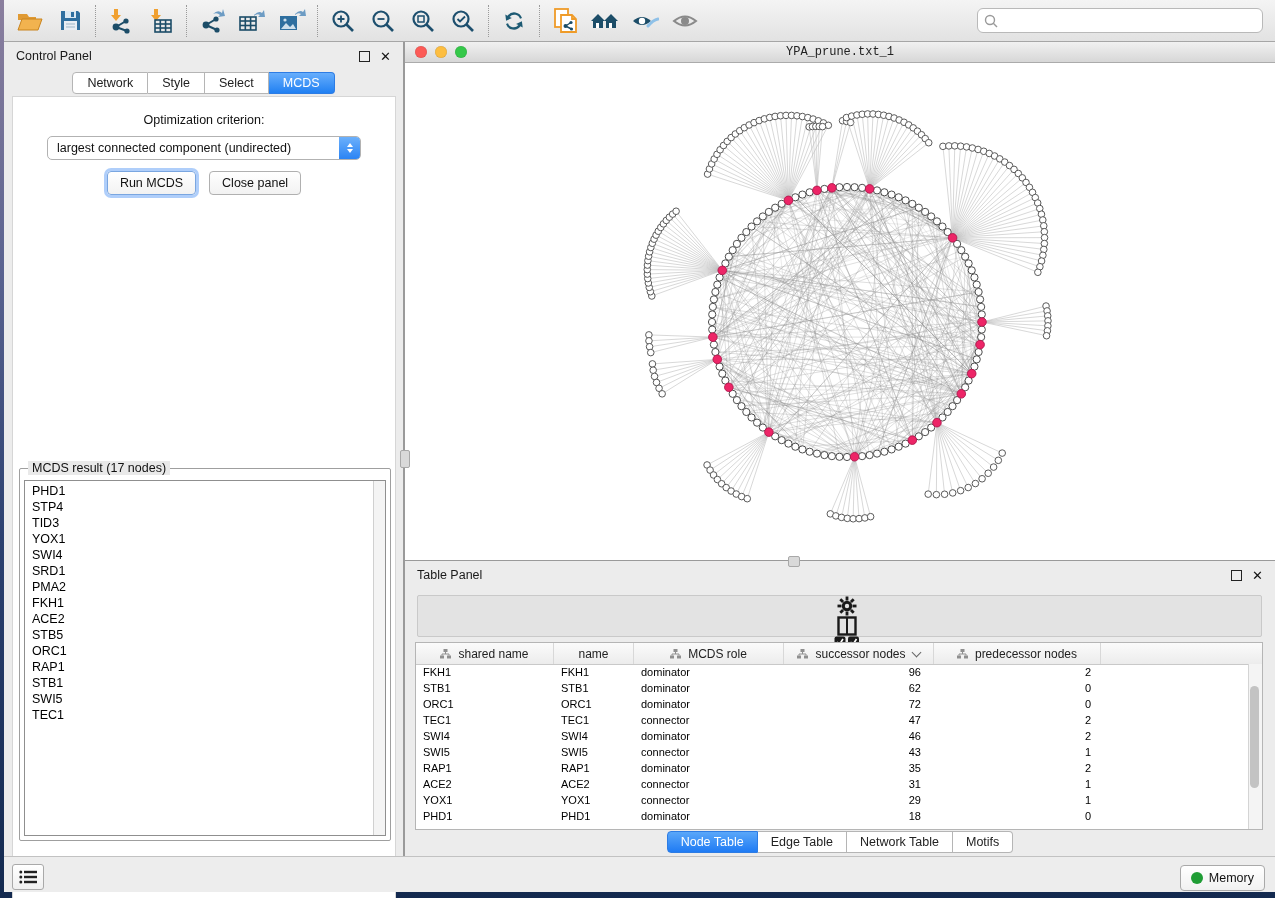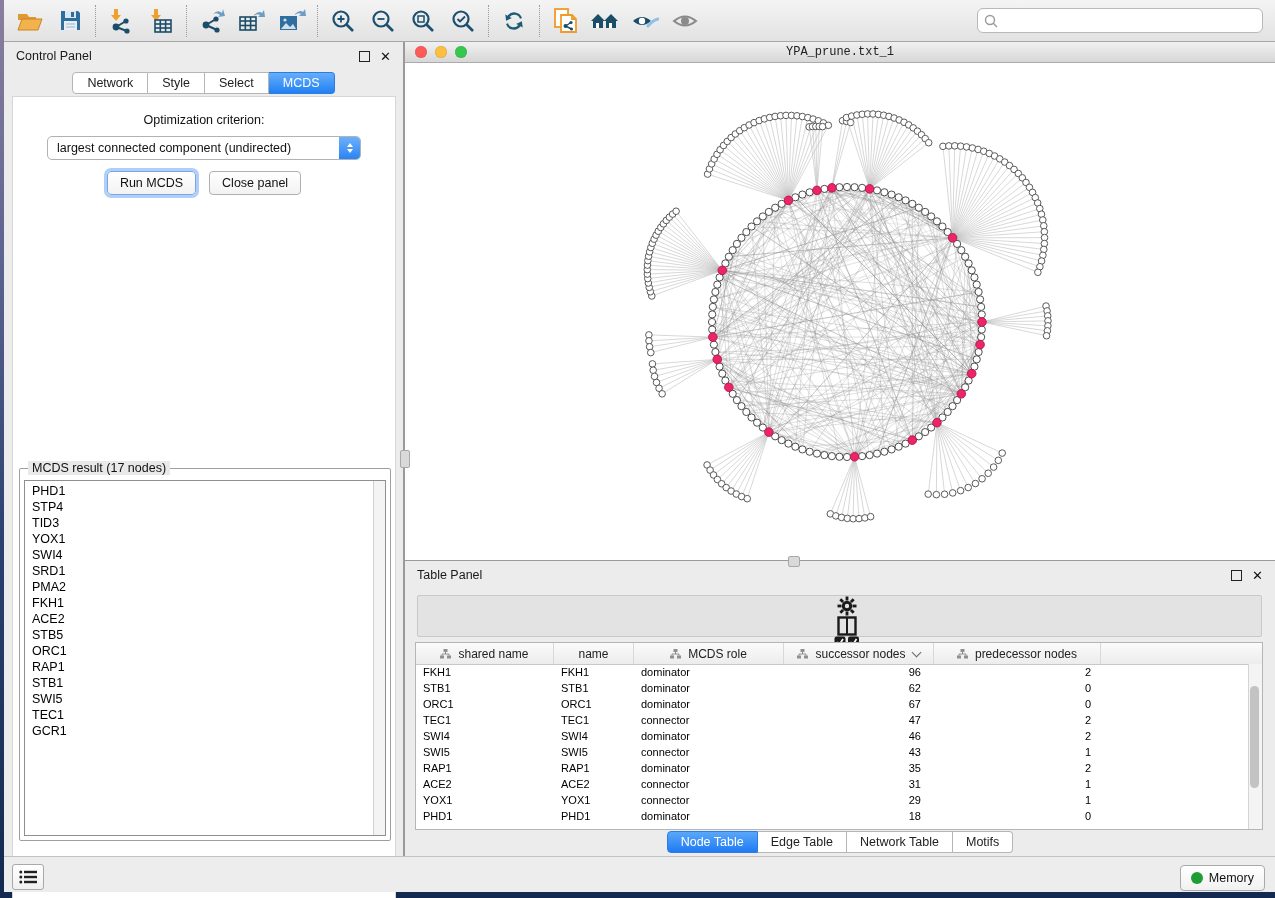--- a/index.html
+++ b/index.html
@@ -285,21 +285,20 @@
               <div class="mcds-item">SRD1</div>
               <div class="mcds-item">PMA2</div>
               <div class="mcds-item">FKH1</div>
               <div class="mcds-item">ACE2</div>
               <div class="mcds-item">STB5</div>
               <div class="mcds-item">ORC1</div>
               <div class="mcds-item">RAP1</div>
               <div class="mcds-item">STB1</div>
               <div class="mcds-item">SWI5</div>
               <div class="mcds-item">TEC1</div>
-              <div class="mcds-item">GCR1</div>
             </div>
           <div class="mcds-scroll"></div>
         </div>
       </div>
     </div>
   </div>
 
   <div class="netwin">
     <div class="net-titlebar">
       <span class="lights">
@@ -1265,21 +1264,21 @@
             <div class="td l">STB1</div>
             <div class="td l">dominator</div>
             <div class="td r1">62</div>
             <div class="td r2">0</div>
             <div class="td"></div>
           </div>
           <div class="tr">
             <div class="td l">ORC1</div>
             <div class="td l">ORC1</div>
             <div class="td l">dominator</div>
-            <div class="td r1">67</div>
+            <div class="td r1">72</div>
             <div class="td r2">0</div>
             <div class="td"></div>
           </div>
           <div class="tr">
             <div class="td l">TEC1</div>
             <div class="td l">TEC1</div>
             <div class="td l">connector</div>
             <div class="td r1">47</div>
             <div class="td r2">2</div>
             <div class="td"></div>

